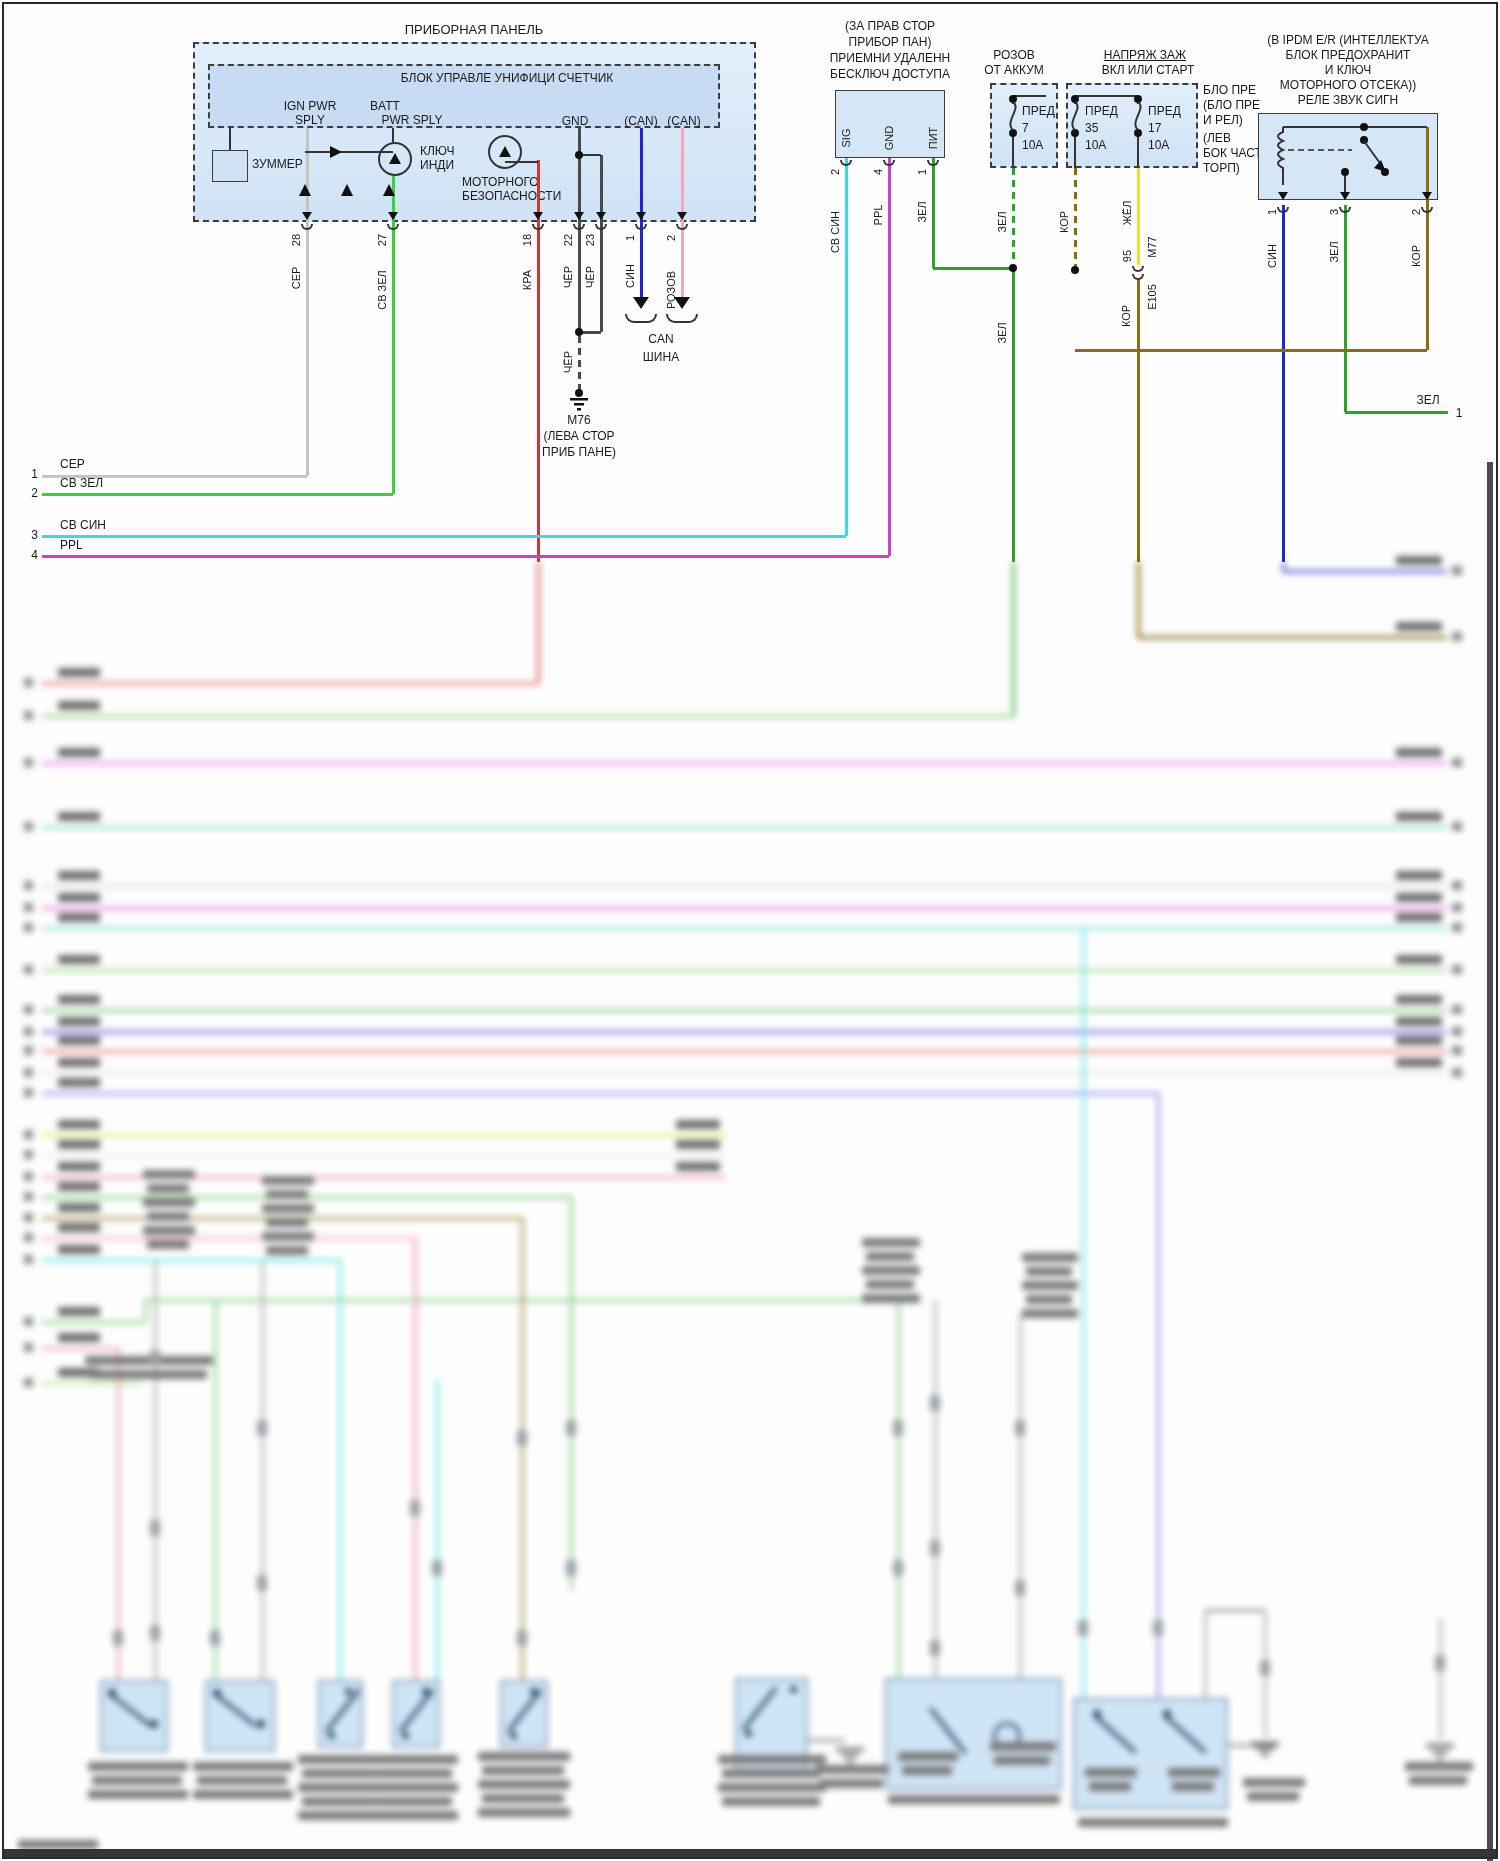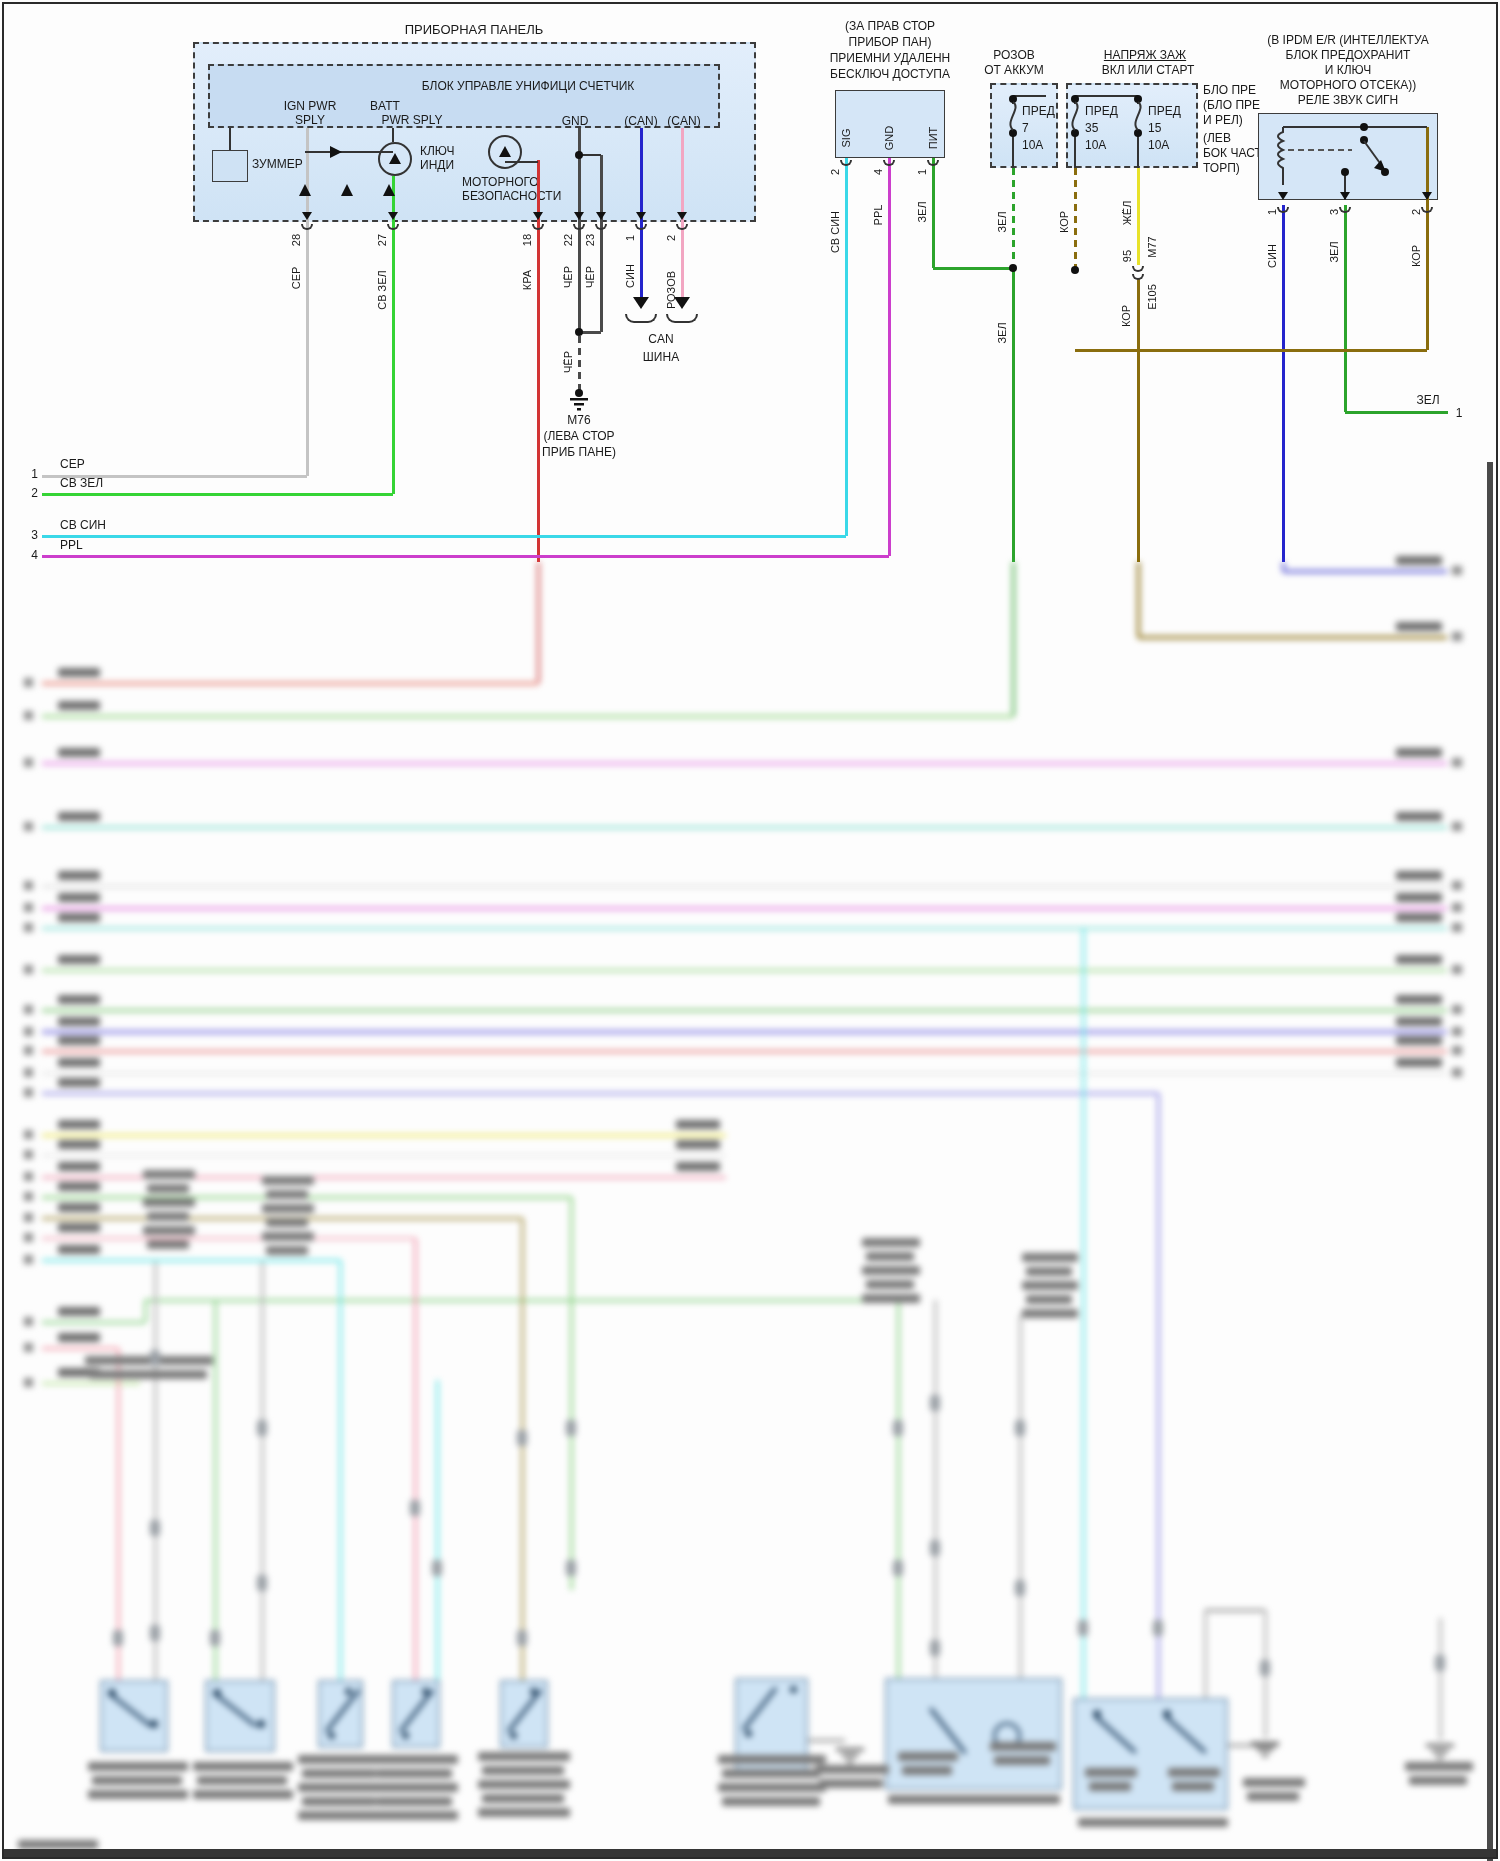--- a/index.html
+++ b/index.html
@@ -22,21 +22,21 @@
   .edge-b{position:absolute;left:2px;top:1849px;width:1496px;height:10px;background:#353535;}
 </style>
 </head>
 <body>
 
 <div id="canvas">
 
   <div class="box bluefill dash" style="left:193px;top:42px;width:563px;height:180px;"></div>
   <div class="box dash" style="left:208px;top:64px;width:512px;height:64px;background:#c7dcf2;"></div>
   <div class="t tc" style="left:474px;top:30px;font-size:13px;">ПРИБОРНАЯ ПАНЕЛЬ</div>
-  <div class="t tc" style="left:528px;top:78px;margin-top:8px;">БЛОК УПРАВЛЕ УНИФИЦИ СЧЕТЧИК</div>
+  <div class="t tc" style="left:507px;top:78px;">БЛОК УПРАВЛЕ УНИФИЦИ СЧЕТЧИК</div>
   <div class="t tc" style="left:310px;top:106px;">IGN PWR</div>
   <div class="t tc" style="left:310px;top:120px;">SPLY</div>
   <div class="t tc" style="left:385px;top:106px;">BATT</div>
   <div class="t tc" style="left:412px;top:120px;">PWR SPLY</div>
   <div class="t tc" style="left:575px;top:121px;">GND</div>
   <div class="t tc" style="left:641px;top:121px;">(CAN)</div>
   <div class="t tc" style="left:684px;top:121px;">(CAN)</div>
 
   <div class="box solidb" style="left:212px;top:150px;width:36px;height:32px;background:#cfe2f4;border-width:1.5px;"></div>
   <div class="t tl" style="left:252px;top:164px;">ЗУММЕР</div>
@@ -213,21 +213,21 @@
       <span class="t tl" style="left: 60px; top: 525px;">СВ СИН</span>
       <span class="t tr" style="left: 38px; top: 555px;">4</span>
       <span class="t tl" style="left: 60px; top: 545px;">PPL</span>
       <span class="t tl" style="left: 1022px; top: 111px;">ПРЕД</span>
       <span class="t tl" style="left: 1022px; top: 128px;">7</span>
       <span class="t tl" style="left: 1022px; top: 145px;">10А</span>
       <span class="t tl" style="left: 1085px; top: 111px;">ПРЕД</span>
       <span class="t tl" style="left: 1085px; top: 128px;">35</span>
       <span class="t tl" style="left: 1085px; top: 145px;">10А</span>
       <span class="t tl" style="left: 1148px; top: 111px;">ПРЕД</span>
-      <span class="t tl" style="left: 1148px; top: 128px;">15</span>
+      <span class="t tl" style="left: 1148px; top: 128px;">17</span>
       <span class="t tl" style="left: 1148px; top: 145px;">10А</span>
     </div>
 
   <svg id="symsvg" viewBox="0 0 1500 1861">
     <g stroke="#333" stroke-width="2" fill="none">
       <path d="M1013 102 c9 6 -9 20 0 28"></path>
       <path d="M1075 102 c9 6 -9 20 0 28"></path>
       <path d="M1138 102 c9 6 -9 20 0 28"></path>
       <path d="M1283 127 v5 q-10 4 0 9 q-10 4 0 9 q-10 4 0 9 q-10 4 0 9 v17"></path>
       <line x1="1364" y1="141" x2="1382" y2="166"></line>

